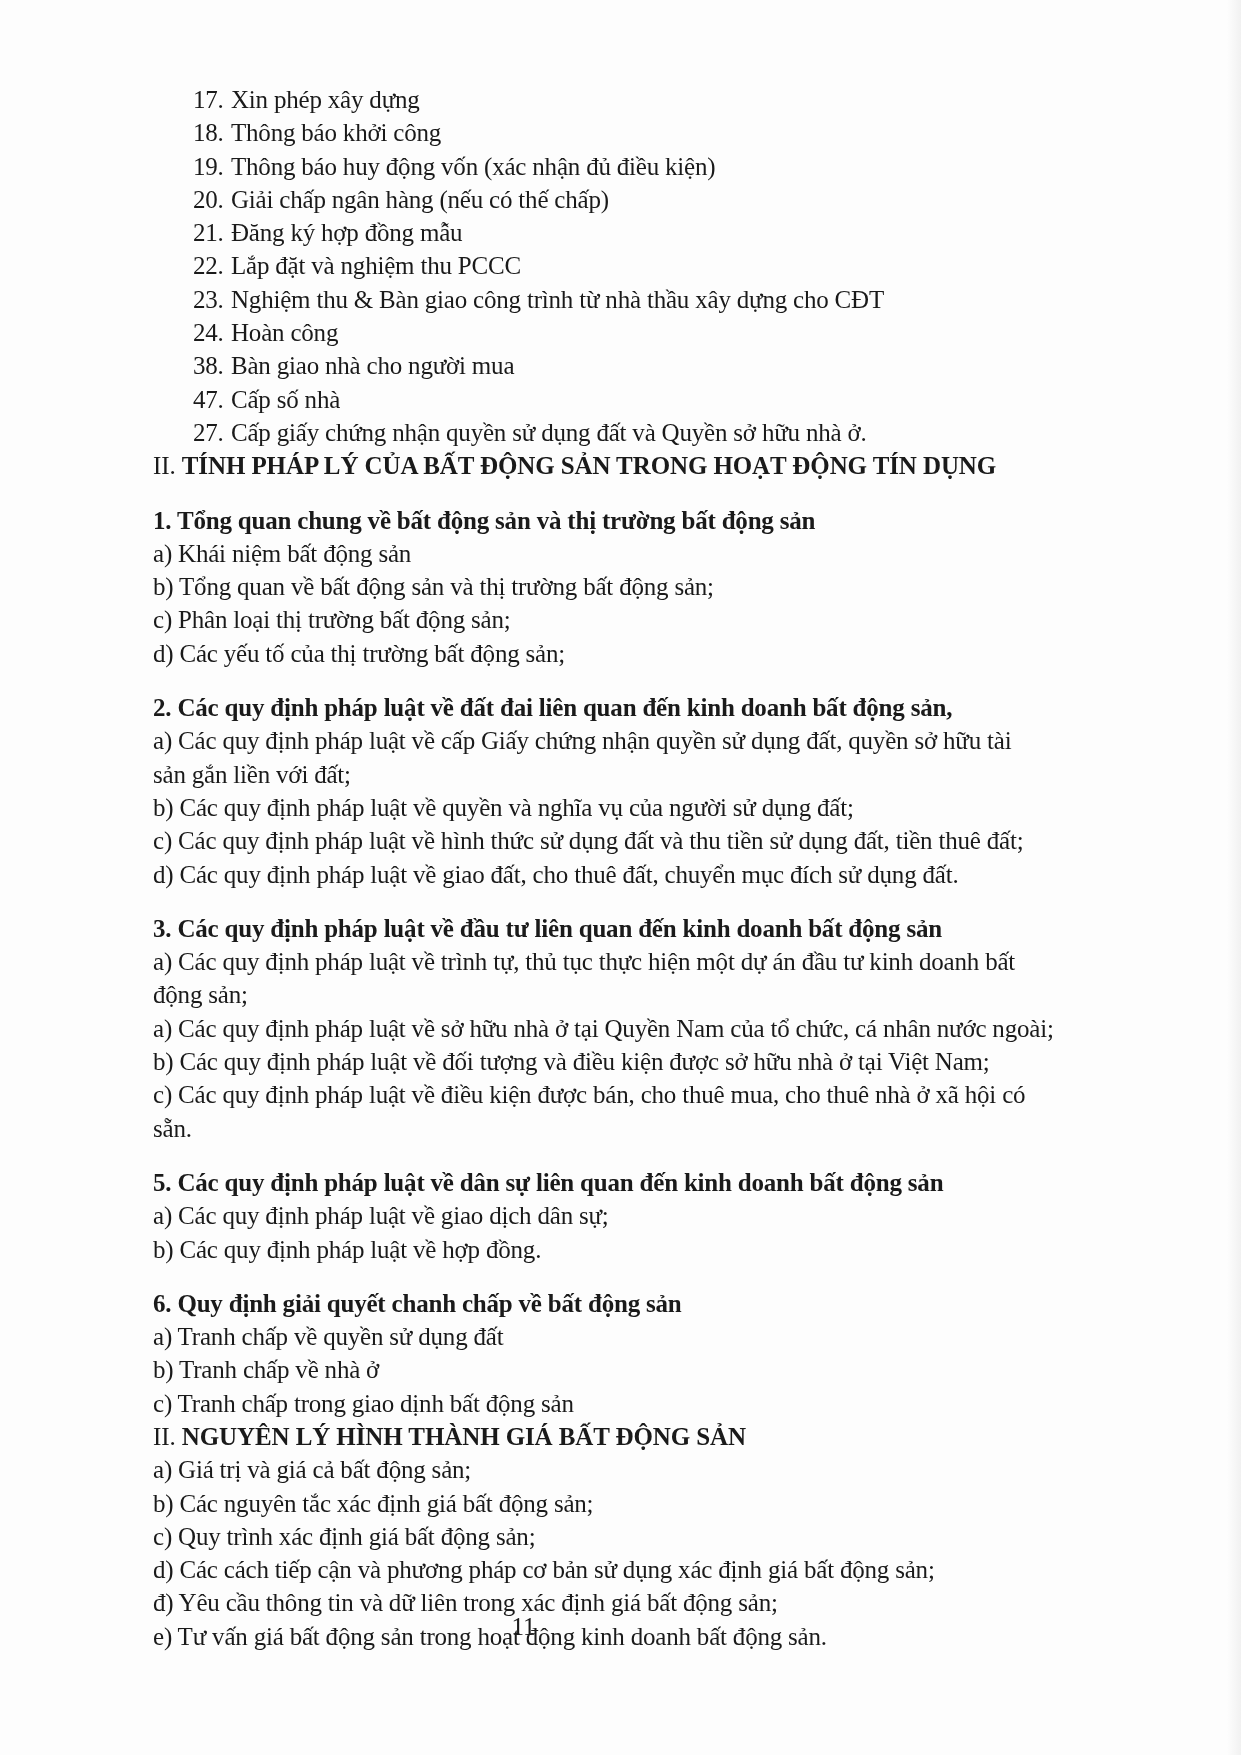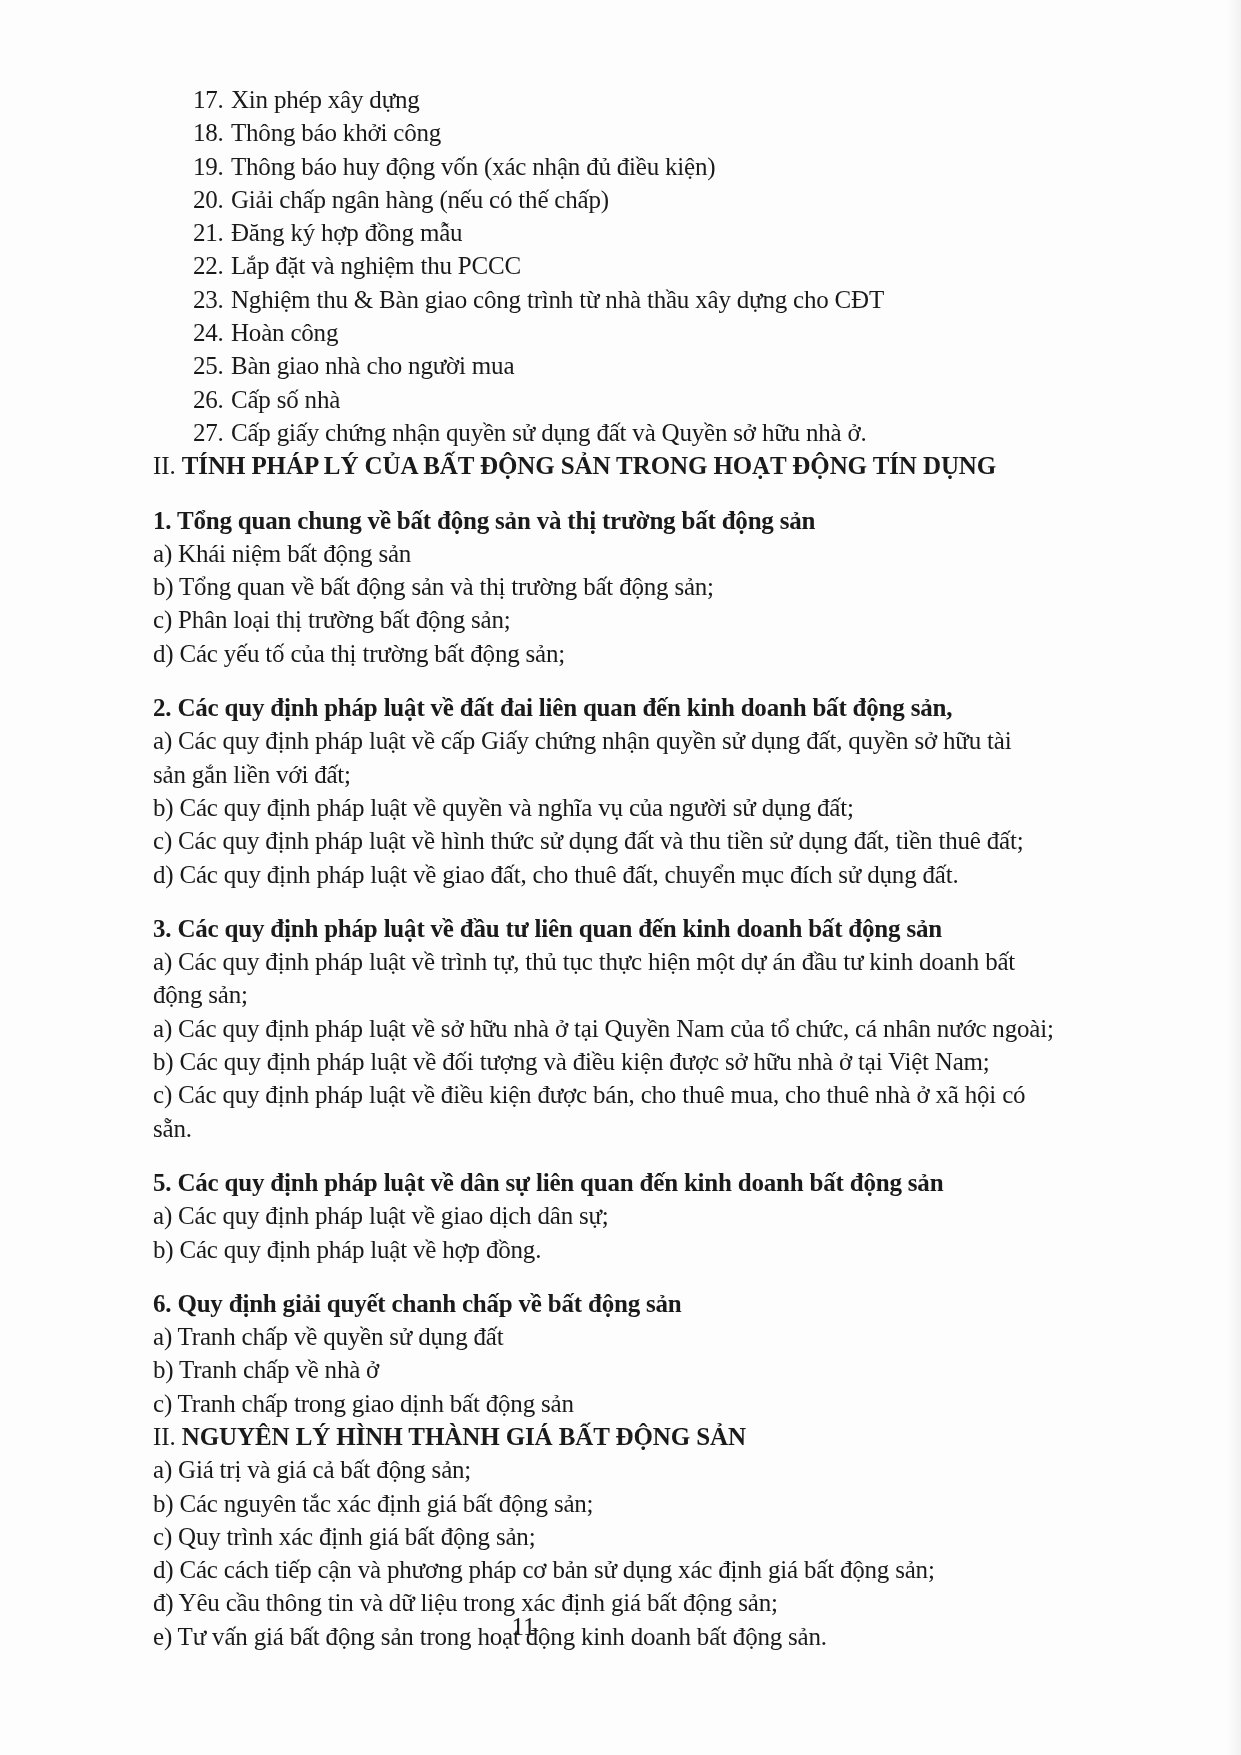--- a/index.html
+++ b/index.html
@@ -80,25 +80,25 @@
         </div>
       <div class="line num-item">
           <span class="n">23.</span>
           <span>Nghiệm thu &amp; Bàn giao công trình từ nhà thầu xây dựng cho CĐT</span>
         </div>
       <div class="line num-item">
           <span class="n">24.</span>
           <span>Hoàn công</span>
         </div>
       <div class="line num-item">
-          <span class="n">25.</span>
+          <span class="n">38.</span>
           <span>Bàn giao nhà cho người mua</span>
         </div>
       <div class="line num-item">
-          <span class="n">26.</span>
+          <span class="n">47.</span>
           <span>Cấp số nhà</span>
         </div>
       <div class="line num-item">
           <span class="n">27.</span>
           <span>Cấp giấy chứng nhận quyền sử dụng đất và Quyền sở hữu nhà ở.</span>
         </div>
     </div>
 
     <div class="line section"><span>II. </span><span class="bold">TÍNH PHÁP LÝ CỦA BẤT ĐỘNG SẢN TRONG HOẠT ĐỘNG TÍN DỤNG</span></div>
 
@@ -131,18 +131,18 @@
     <div class="line bold">6. Quy định giải quyết chanh chấp về bất động sản</div>
     <div class="line">a) Tranh chấp về quyền sử dụng đất</div>
     <div class="line">b) Tranh chấp về nhà ở</div>
     <div class="line">c) Tranh chấp trong giao dịnh bất động sản</div>
 
     <div class="line section"><span>II. </span><span class="bold">NGUYÊN LÝ HÌNH THÀNH GIÁ BẤT ĐỘNG SẢN</span></div>
     <div class="line">a) Giá trị và giá cả bất động sản;</div>
     <div class="line">b) Các nguyên tắc xác định giá bất động sản;</div>
     <div class="line">c) Quy trình xác định giá bất động sản;</div>
     <div class="line">d) Các cách tiếp cận và phương pháp cơ bản sử dụng xác định giá bất động sản;</div>
-    <div class="line">đ) Yêu cầu thông tin và dữ liệu trong xác định giá bất động sản;</div>
+    <div class="line">đ) Yêu cầu thông tin và dữ liên trong xác định giá bất động sản;</div>
     <div class="line">e) Tư vấn giá bất động sản trong hoạt động kinh doanh bất động sản.</div>
   </div>
 
   <div class="page-number">11</div>
 </div>
 
 </body></html>

